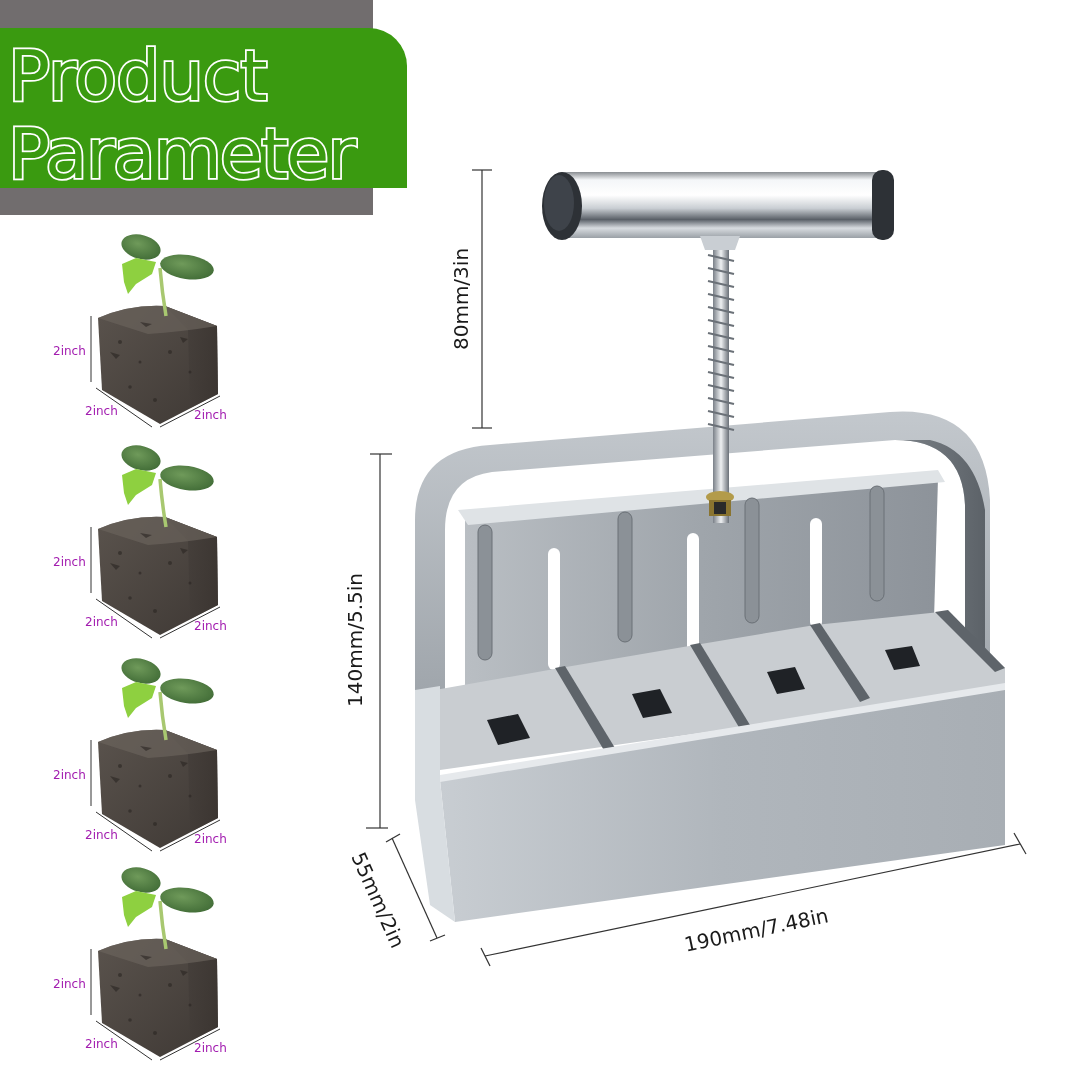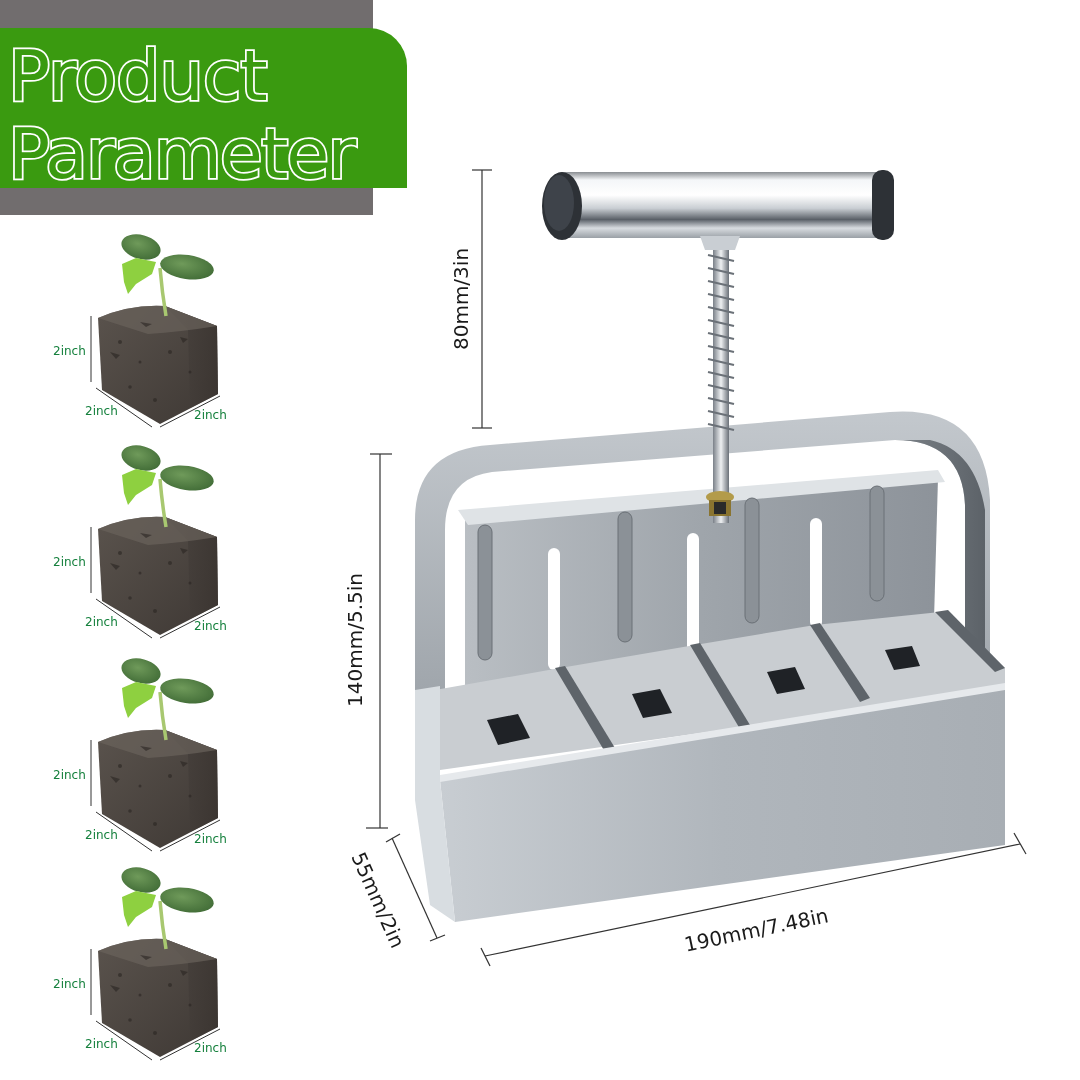--- a/index.html
+++ b/index.html
@@ -2,21 +2,21 @@
 <html><head>
 <meta charset="utf-8">
 <style>
   html, body { margin:0; padding:0; }
   body { width:1080px; height:1080px; background:#ffffff; position:relative; overflow:hidden; font-family:"DejaVu Sans", sans-serif; }
   .gray-band { position:absolute; left:0; top:0; width:373px; height:215px; background:#716d6e; }
   .green-banner { position:absolute; left:0; top:28px; width:407px; height:160px; background:#3a9a10; border-top-right-radius:38px; }
   .title-svg { position:absolute; left:0; top:28px; }
   .cube-block { position:absolute; left:40px; width:220px; height:215px; }
   .cube-block svg { position:absolute; left:0; top:0; }
-  .dim-label { position:absolute; font-size:12px; color:#15803d; font-family:"DejaVu Sans", sans-serif; white-space:nowrap; }
+  .dim-label { position:absolute; font-size:12px; color:#a21caf; font-family:"DejaVu Sans", sans-serif; white-space:nowrap; }
   .tool-svg { position:absolute; left:0; top:0; }
   .dim-text { position:absolute; font-family:"DejaVu Sans", sans-serif; font-size:20px; color:#1a1a1a; white-space:nowrap; transform-origin:center center; }
 </style>
 </head>
 <body>
 
 <div class="gray-band"></div>
 <div class="green-banner"></div>
 <svg class="title-svg" width="407" height="160">
   <text x="8" y="72" font-family="DejaVu Sans, sans-serif" font-size="70" fill="#3a9a10" stroke="#ffffff" stroke-width="3.5" paint-order="stroke" letter-spacing="-1">Product</text>

